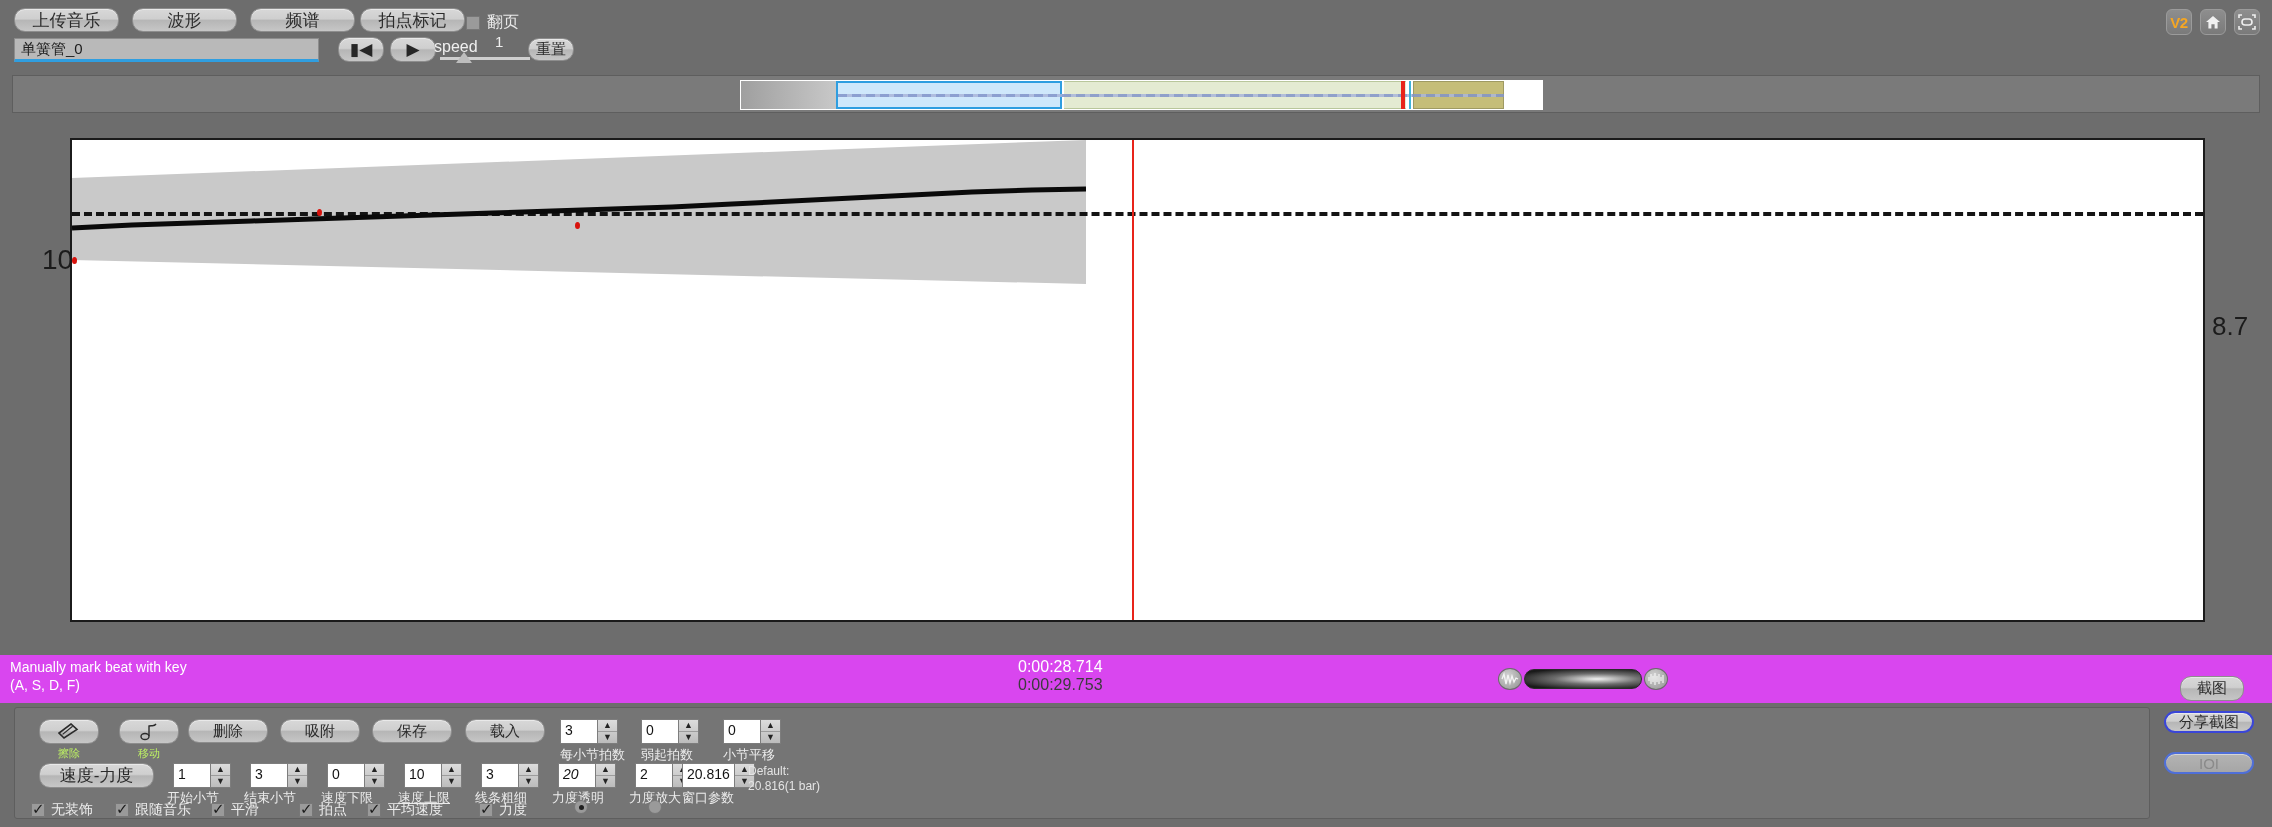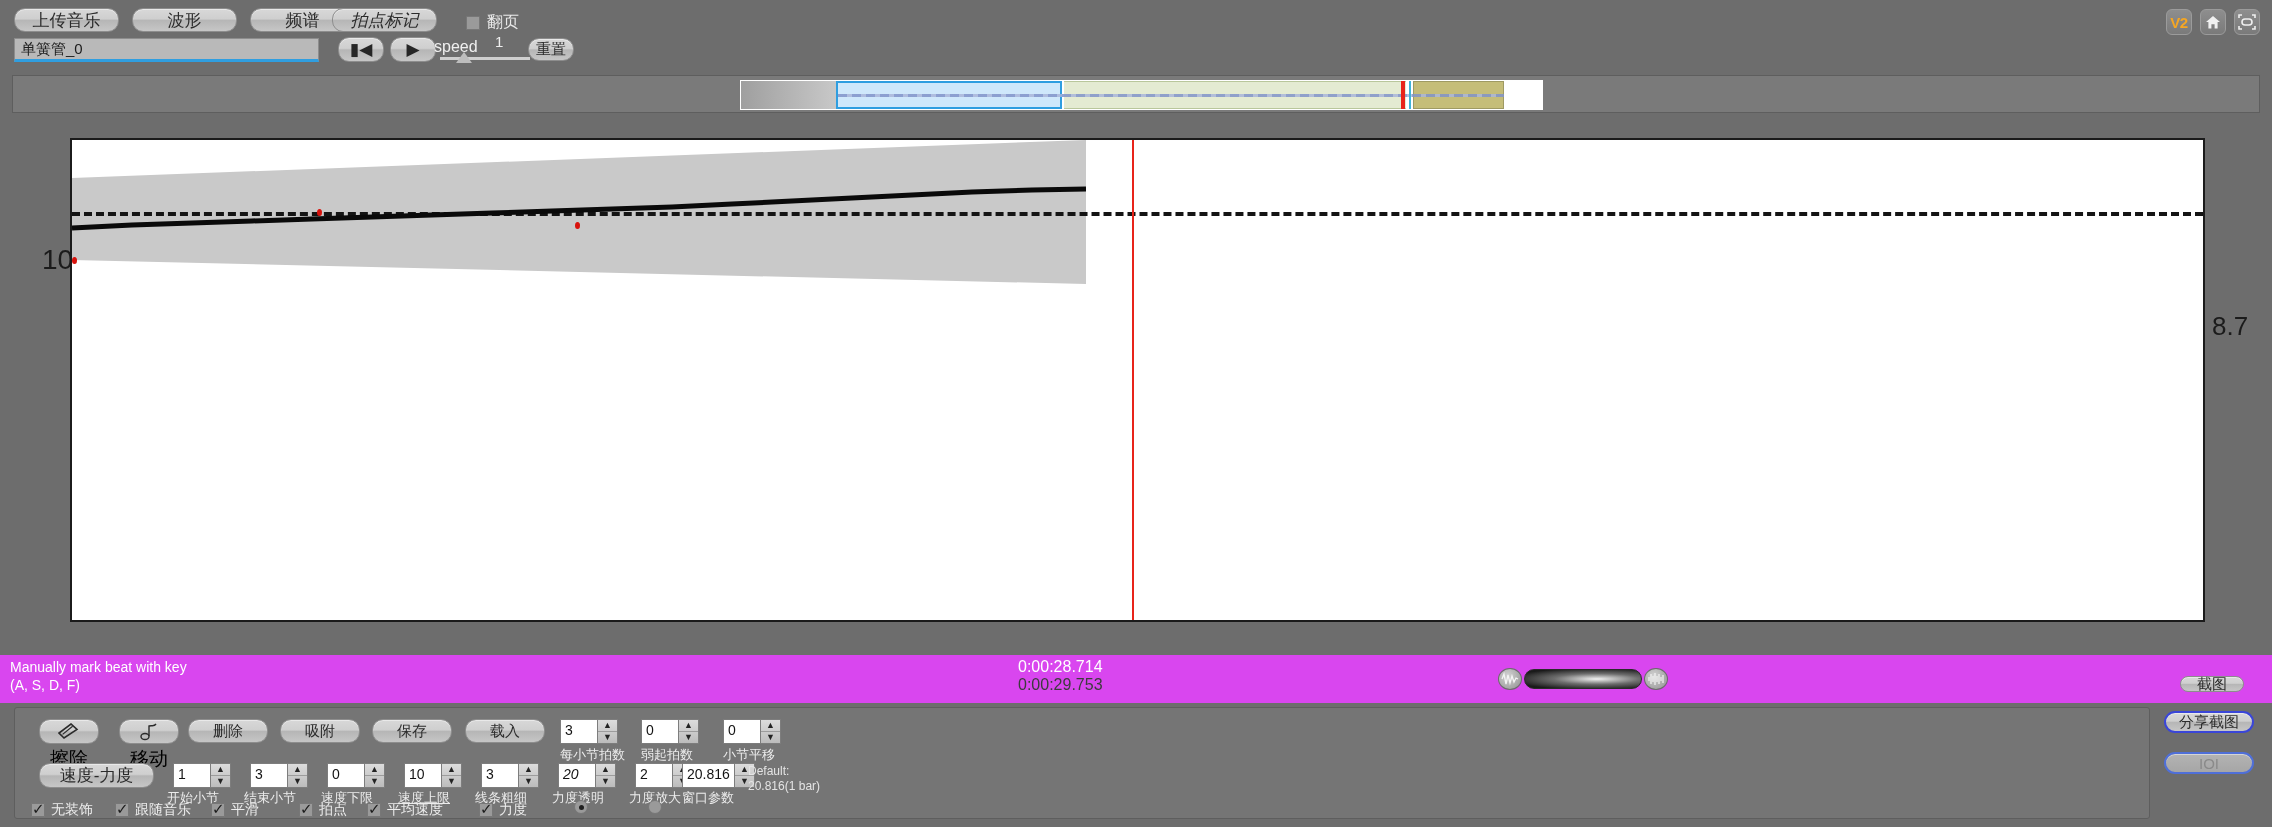--- a/index.html
+++ b/index.html
@@ -35,21 +35,21 @@
   
   .toolbar {
     position: absolute; left: 0; top: 0;
     width: 2272px; height: 70px;
     background: #6d6d6d;
   }
   .tbtn { position: absolute; top: 8px; height: 24px; }
   #tb0 { left: 14px;  width: 105px; }
   #tb1 { left: 132px; width: 105px; }
   #tb2 { left: 250px; width: 105px; }
-  #tb3 { left: 332px; width: 105px; font-style: italic; }
+  #tb3 { left: 360px; width: 105px; }
 
   .chk-wrap {
     position: absolute; display: flex; align-items: center; gap: 7px;
     color: #e9e9e9; font-size: 16px; user-select: none;
   }
   .chk-box {
     width: 14px; height: 14px;
     background: #9a9a9a;
     border: 1px solid #777;
     border-radius: 1px;
@@ -237,21 +237,21 @@
   .aud-track {
     flex: 1 1 auto; height: 20px; margin: 0 2px;
     border-radius: 11px;
     background: radial-gradient(ellipse at 62% 50%, #f2f2f2 0%, #6d6d6d 42%, #1a1a1a 85%);
     border: 1px solid #2a2a2a;
     cursor: pointer;
   }
 
   #btn-capture {
     position: absolute; left: 2180px; top: 676px;
-    width: 64px; height: 16px;
+    width: 64px; height: 25px;
   }
 
   
   .bottom {
     position: absolute; left: 0; top: 703px;
     width: 2272px; height: 124px;
     background: #6d6d6d;
   }
   .panel-card {
     position: absolute; left: 14px; top: 4px;
@@ -262,21 +262,21 @@
   }
 
   .tool-btn {
     position: absolute; top: 11px;
     width: 60px; height: 25px;
     flex-direction: column;
   }
   .tool-cap {
     position: absolute; top: 38px;
     width: 60px; text-align: center;
-    color: #000000; font-size: 19px;
+    color: #bef264; font-size: 11px;
   }
   #tool-erase { left: 24px; }  #cap-erase { left: 24px; }
   #tool-move  { left: 104px; } #cap-move  { left: 104px; }
 
   .wide-btn { position: absolute; top: 11px; width: 80px; height: 24px; }
   #b-del { left: 173px; } #b-snap { left: 265px; } #b-save { left: 357px; } #b-load { left: 450px; }
 
   #b-speedforce { position: absolute; left: 24px; top: 55px; width: 115px; height: 25px; }
 
   

